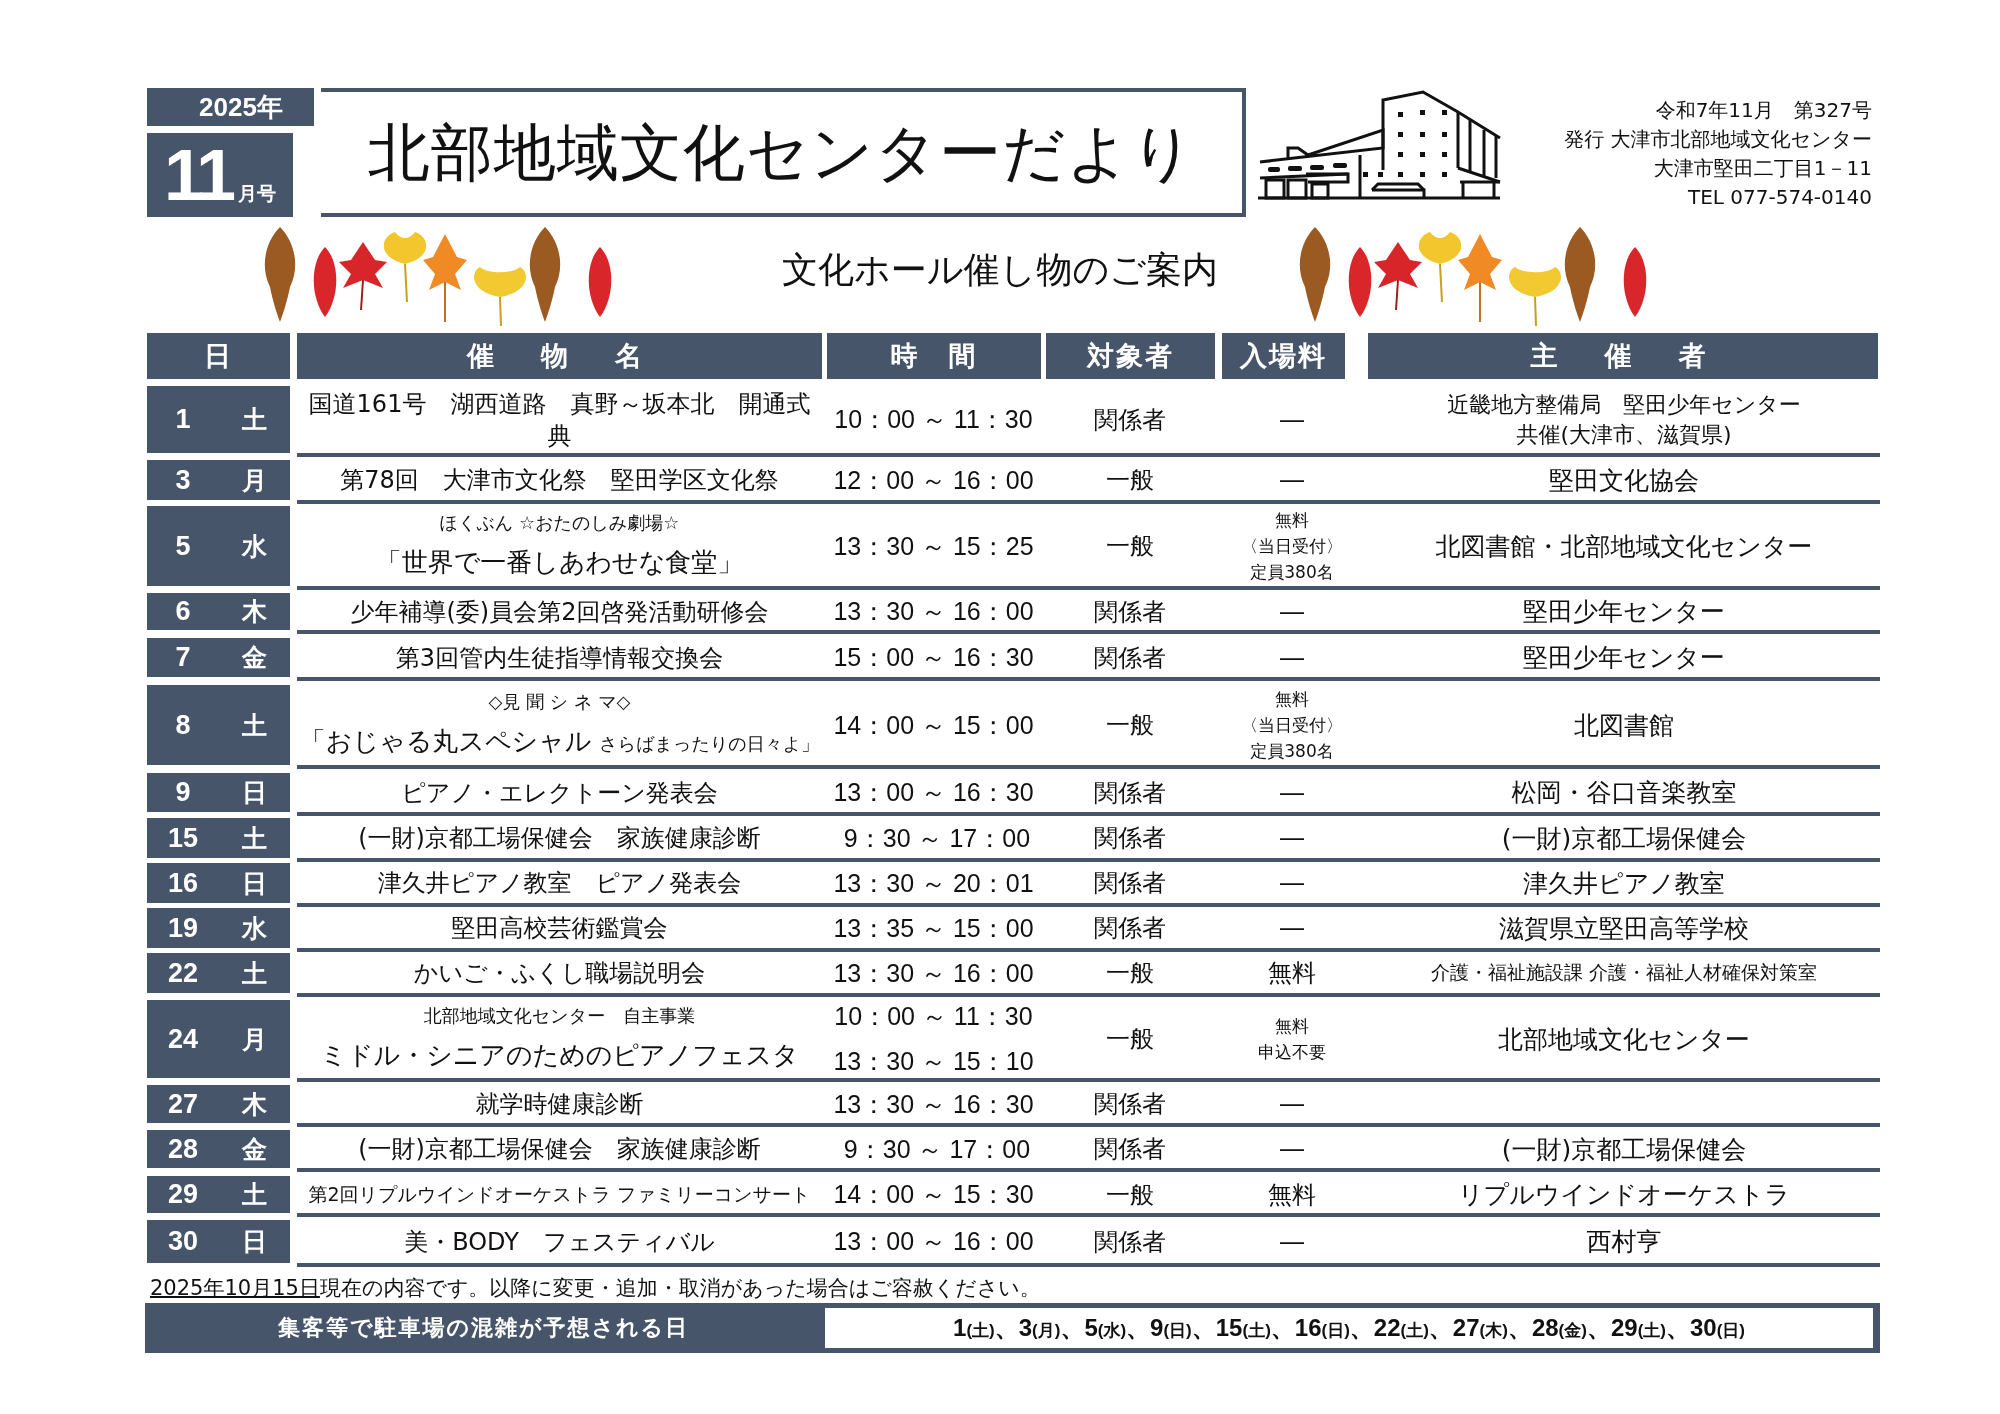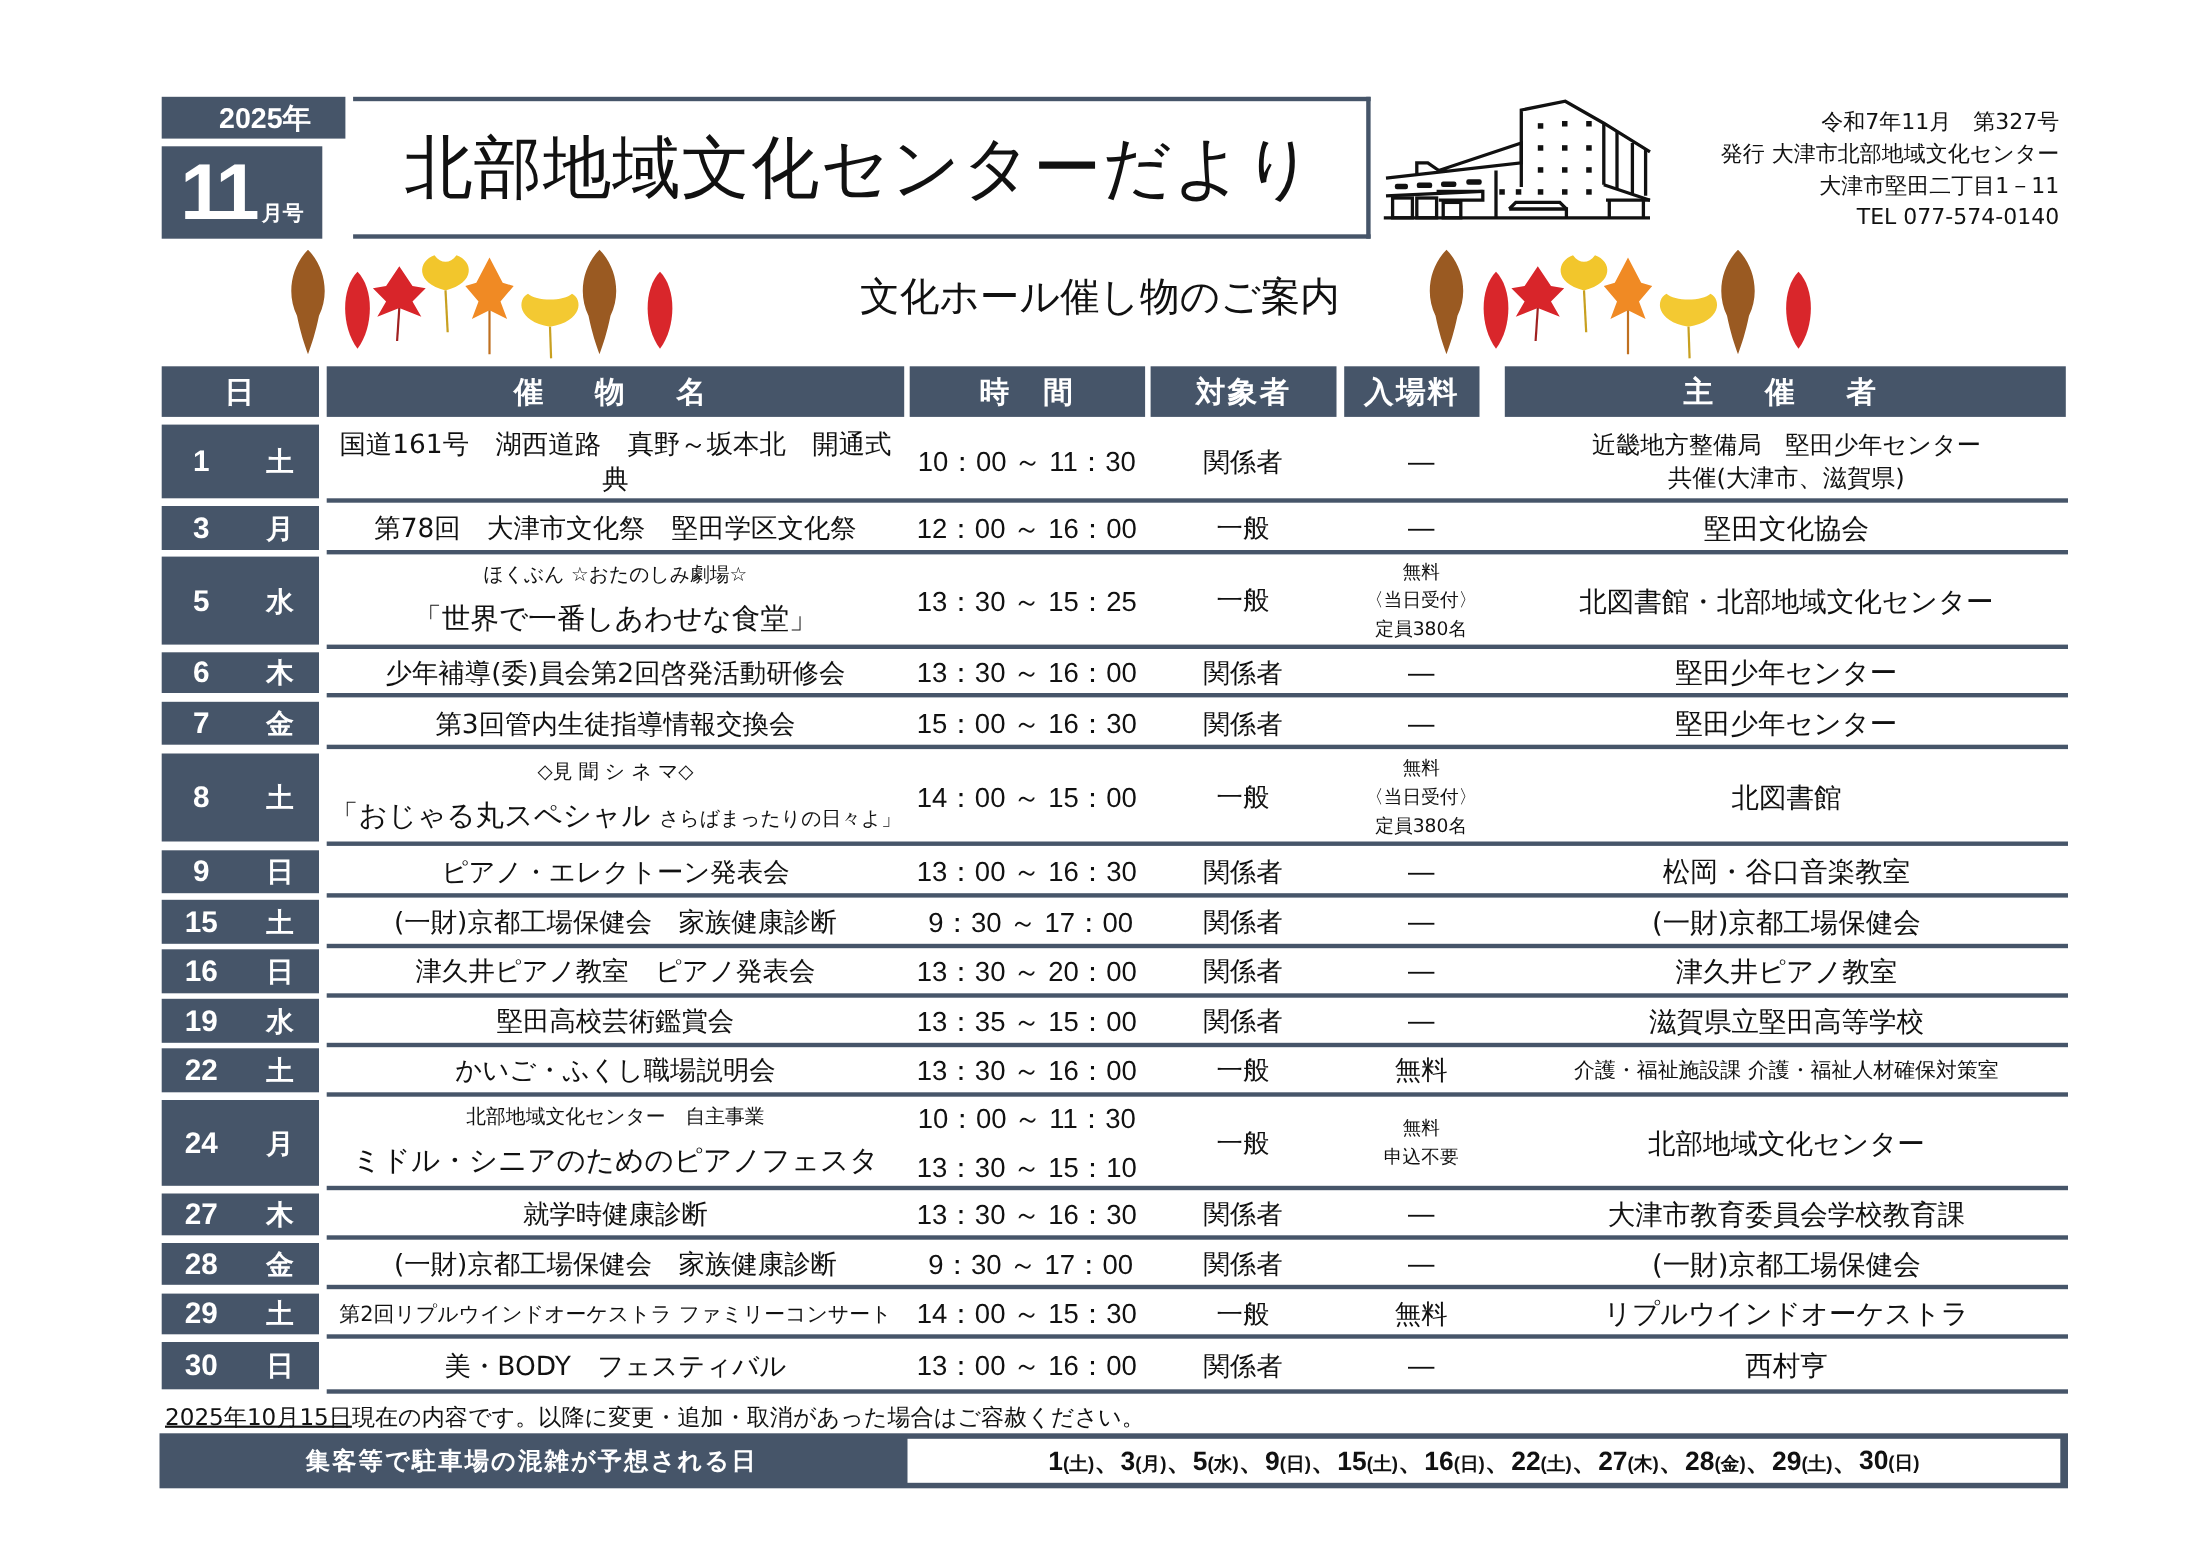--- a/index.html
+++ b/index.html
@@ -321,21 +321,21 @@
     </div>
     <div class="rowline" style="top: 858px;"></div>
     <div class="day navy" style="top: 863px; height: 40px;">
       <span class="d">16</span>
       <span class="w">日</span>
     </div>
     <div class="row" style="top: 863px; height: 40px;">
       <div class="cell c-name">
         <div><span>津久井ピアノ教室　ピアノ発表会</span></div>
       </div>
-      <div class="cell c-time"><div>13：30 ～ 20：00</div></div>
+      <div class="cell c-time"><div>13：30 ～ 20：01</div></div>
       <div class="cell c-aud">
         <div>関係者</div>
       </div>
       <div class="cell c-fee">
         <div>―</div>
       </div>
       <div class="cell c-org">
         <div>津久井ピアノ教室</div>
       </div>
     </div>
@@ -409,23 +409,20 @@
     <div class="row" style="top: 1085px; height: 38px;">
       <div class="cell c-name">
         <div><span>就学時健康診断</span></div>
       </div>
       <div class="cell c-time"><div>13：30 ～ 16：30</div></div>
       <div class="cell c-aud">
         <div>関係者</div>
       </div>
       <div class="cell c-fee">
         <div>―</div>
-      </div>
-      <div class="cell c-org">
-        <div>大津市教育委員会学校教育課</div>
       </div>
     </div>
     <div class="rowline" style="top: 1123px;"></div>
     <div class="day navy" style="top: 1130px; height: 38px;">
       <span class="d">28</span>
       <span class="w">金</span>
     </div>
     <div class="row" style="top: 1130px; height: 38px;">
       <div class="cell c-name">
         <div><span>(一財)京都工場保健会　家族健康診断</span></div>

